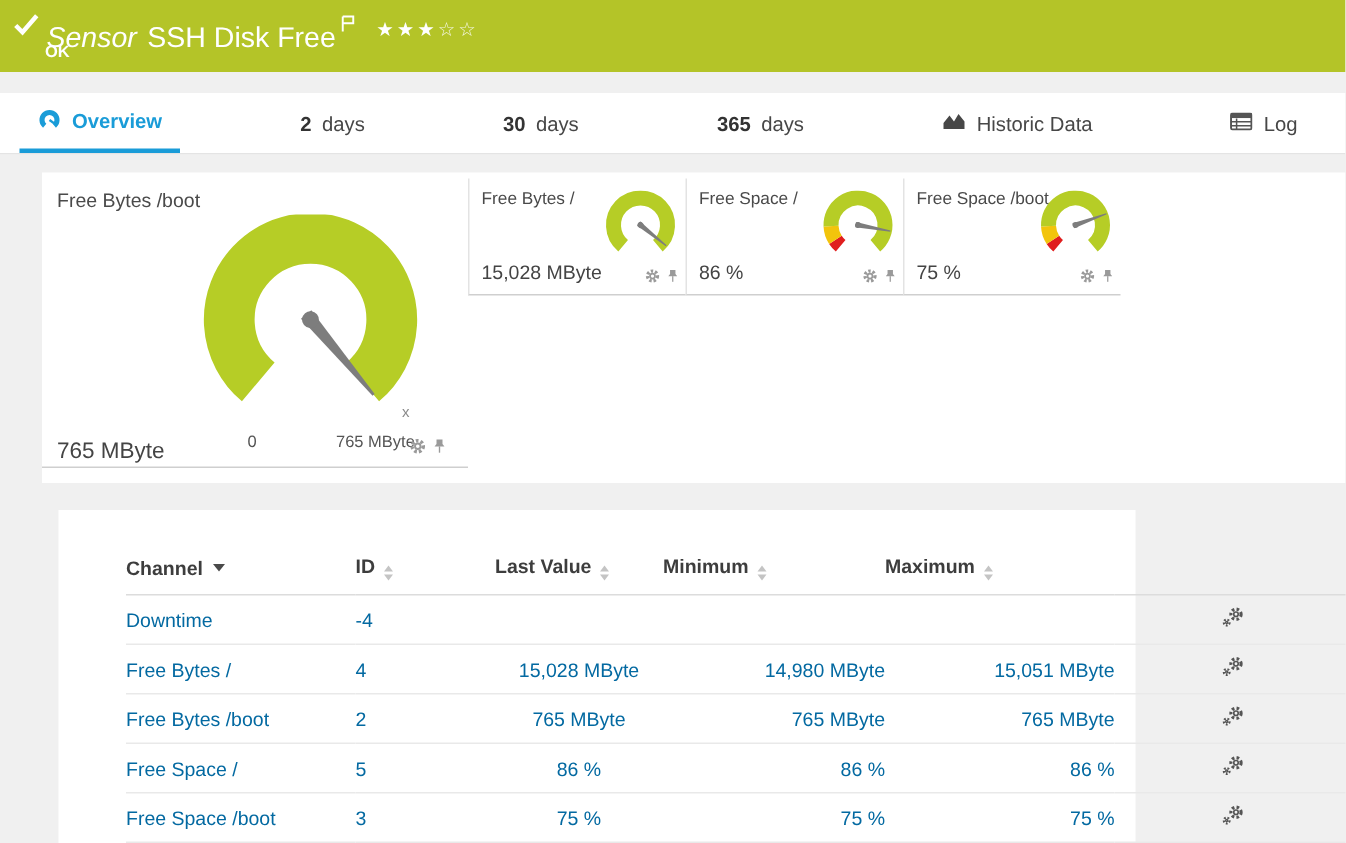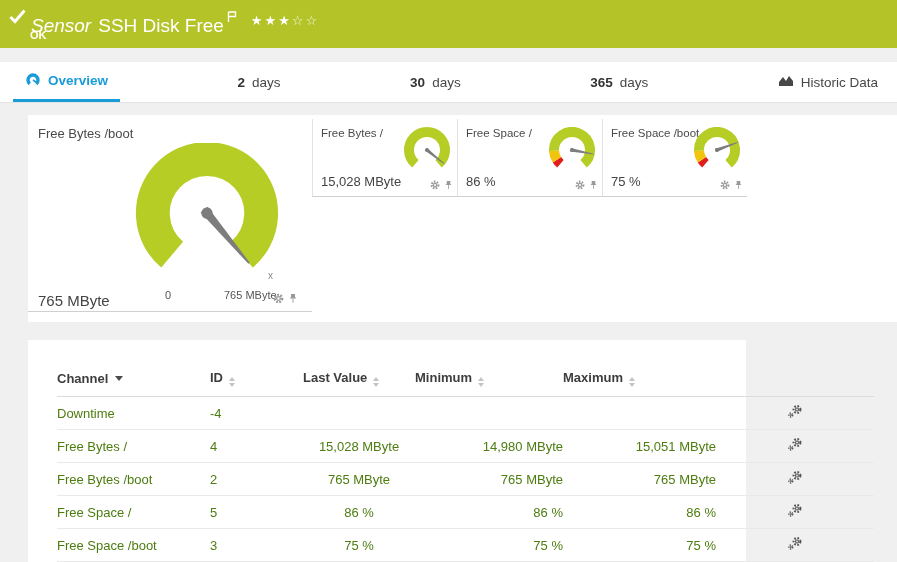--- a/index.html
+++ b/index.html
@@ -11,30 +11,30 @@
   .topbar .check { position:absolute; left:9px; top:9px; }
   .topbar .titleline { position:absolute; left:31px; top:6px; font-size:19px; white-space:nowrap; }
   .topbar .prefix { font-style:italic; margin-right:7px; }
   .topbar .flag { margin-left:3px; vertical-align:9px; display:inline-block; }
   .topbar .stars { font-size:13px; letter-spacing:2px; vertical-align:7px; margin-left:14px; cursor:pointer; }
   .topbar .okline { position:absolute; left:30px; top:29px; font-size:11px; font-weight:bold; }
 
   
   .tabbar { position:absolute; left:0; top:62px; width:897px; height:41px; background:#fff;
             border-bottom:1px solid #e4e4e4; display:flex; align-items:stretch;
-            justify-content:space-between; padding:0 7px 0 13px; }
+            justify-content:space-between; padding:0 20px 0 13px; }
   .tab { display:flex; align-items:center; gap:7px; padding:0 12px; font-size:13.5px; color:#474747; cursor:pointer; }
   .tab .num { font-weight:bold; color:#333; }
   .tab.active { color:#1a9cd8; border-bottom:3px solid #1a9cd8; font-weight:bold; }
   .tab svg { flex:0 0 auto; }
 
   
   .card { position:absolute; background:#fff; }
   #card-gauges { left:28px; top:115px; width:869px; height:207px; }
-  #card-table  { left:28px; top:340px; width:718px; height:222px; }
+  #card-table  { left:39px; top:340px; width:718px; height:222px;padding-left:16px; }
 
   
   .big-tile { position:absolute; left:0; top:0; width:284px; height:197px;
               border-bottom:1px solid #cfcfcf; }
   .big-tile .g-title { position:absolute; left:10px; top:11px; font-size:13px; color:#4a4a4a; }
   .big-tile .g-svg { position:absolute; left:100px; top:28px; }
   .big-tile .scale-min { position:absolute; left:137px; top:174px; font-size:11px; color:#555; }
   .big-tile .scale-max { position:absolute; left:196px; top:174px; font-size:11px; color:#555; }
   .big-tile .g-value { position:absolute; left:10px; top:177px; font-size:15px; color:#444; }
   .big-tile .marker-x { position:absolute; left:240px; top:155px; font-size:10px; color:#8a8a8a; }
@@ -49,21 +49,21 @@
   .s-tile .g-svg { position:absolute; right:5px; top:8px; }
   .s-tile .tile-icons { right:4px; bottom:2px; }
 
   .needle { transform-box:view-box; }
   #g-main .needle { transform-origin:70px 62px; }
   .s-tile .needle { transform-origin:50px 46px; }
 
   
   #card-table table { border-collapse:collapse; margin:30px 0 0 29px; width:817px; table-layout:fixed; }
   #card-table th { font-size:13px; color:#3d3d3d; font-weight:bold; text-align:left; padding:0 0 9px 0; cursor:pointer; white-space:nowrap; }
-  #card-table td { font-size:13px; color:#4d7c0f; padding:7px 0; white-space:nowrap; }
+  #card-table td { font-size:13px; color:#0369a1; padding:7px 0; white-space:nowrap; }
   #card-table thead tr { border-bottom:1px solid #dcdcdc; }
   #card-table tbody tr { border-bottom:1px solid #e9e9e9; }
   .col-id { width:93px; } .col-ch { width:153px; } .col-last { width:112px; }
   .col-min { width:148px; } .col-max { width:153px; } .col-gear { width:158px; }
   td.c { text-align:center; } td.r, th.r { text-align:right; }
   td.gearcell { text-align:center; }
   .sorticons { display:inline-flex; flex-direction:column; gap:2px; margin-left:6px; vertical-align:1px; }
   .tri-up { width:0; height:0; border-left:3.5px solid transparent; border-right:3.5px solid transparent; border-bottom:4px solid #c4c4c4; }
   .tri-dn { width:0; height:0; border-left:3.5px solid transparent; border-right:3.5px solid transparent; border-top:4px solid #c4c4c4; }
   .tri-sorted { display:inline-block; width:0; height:0; border-left:4px solid transparent; border-right:4px solid transparent; border-top:5px solid #4a4a4a; margin-left:7px; vertical-align:2px; }
@@ -102,20 +102,30 @@
   </div>
   <div class="tab">
     <span class="num">365</span>
       <span>days</span>
   </div>
   <div class="tab">
     <span><svg width="16" height="13" viewBox="0 0 16 13">
           <path d="M1 12 V8 L5 3 L8 7 L11 2 L15 7 V12 Z" fill="#474747"></path>
         </svg></span>
     <span>Historic Data</span>
+  </div>
+  <div class="tab">
+    <span><svg width="15" height="12" viewBox="0 0 15 12">
+          <rect x="0.7" y="0.7" width="13.6" height="10.6" rx="1" fill="none" stroke="#555" stroke-width="1.3"></rect>
+          <rect x="0.7" y="0.7" width="13.6" height="3" fill="#555"></rect>
+          <line x1="1" y1="6.2" x2="14" y2="6.2" stroke="#555" stroke-width="1"></line>
+          <line x1="1" y1="8.8" x2="14" y2="8.8" stroke="#555" stroke-width="1"></line>
+          <line x1="4.4" y1="4" x2="4.4" y2="11" stroke="#555" stroke-width="1"></line>
+        </svg></span>
+    <span>Log</span>
   </div>
 </div>
 
 <div class="card" id="card-gauges">
 
   <div class="big-tile">
     <div class="g-title">Free Bytes /boot</div>
     <svg id="g-main" class="g-svg" width="158" height="147" viewBox="0 0 140 130">
       <path d="M39.14 98.77 A48 48 0 1 1 100.86 98.77" fill="none" stroke="#b6cd26" stroke-width="30"></path>
       <g class="needle" style="transform: rotate(50deg);">

